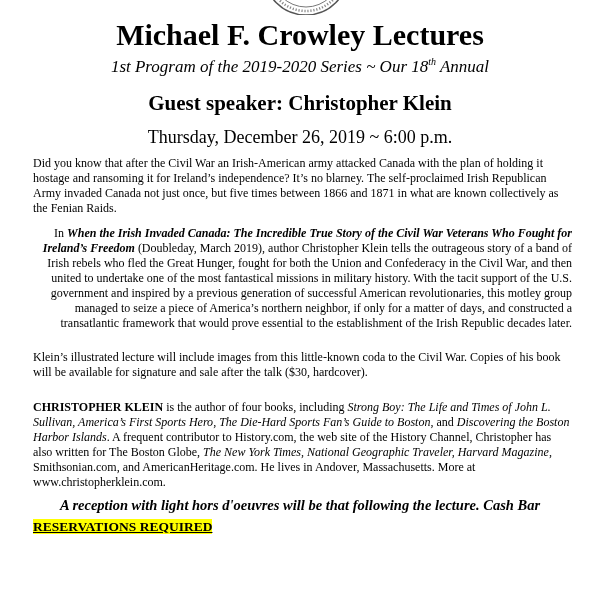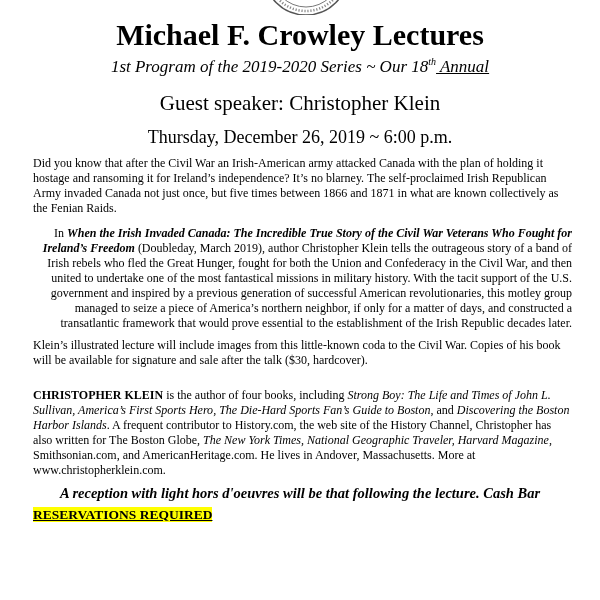--- a/index.html
+++ b/index.html
@@ -21,37 +21,37 @@
     text-align:center; font-style:italic;
     font-size:17px; line-height:20px; margin-top:1px;
   }
   .subtitle sup { font-size:10px; }
 
   .lecture-title {
     text-align:center; font-weight:bold; font-style:italic;
     font-size:25px; line-height:29px; margin-top:14px;
   }
   .speaker {
-    text-align:center; font-weight:normal;
+    text-align:center; font-weight:bold;
     font-size:21px; line-height:24px; margin-top:12px;
   }
   .datetime {
     text-align:center; font-size:18px; line-height:22px; margin-top:11px;
   }
   .venue {
     text-align:center; font-size:16.5px; line-height:20px;
   }
 
   .bodytext {
     font-size:12px; line-height:15px;
     margin-left:33px; margin-right:28px;
   }
   .p1 { margin-top:8px; }
   .p2 { margin-top:10px;text-align:right; }
-  .p3 { margin-top:7px; }
+  .p3 { margin-top:19px; }
   .bio { margin-top:20px; }
 
   .reception {
     text-align:center; font-weight:bold; font-style:italic;
     font-size:14.5px; line-height:17px; margin-top:7px;
   }
   .reservations-row { margin-left:33px; margin-top:3px; }
   .reservations {
     display:inline; font-weight:bold; font-size:13.5px; line-height:16px;
     text-decoration:underline;
@@ -65,21 +65,21 @@
   <div class="seal-wrap">
     <svg width="600" height="15" viewBox="0 0 600 15">
       <circle cx="306" cy="-27" r="42" fill="none" stroke="#555555" stroke-width="1.5"></circle>
       <circle cx="306" cy="-27" r="34" fill="none" stroke="#777777" stroke-width="1"></circle>
       <circle cx="306" cy="-27" r="38" fill="none" stroke="#888888" stroke-width="2.5" stroke-dasharray="1.2,1.8"></circle>
     </svg>
   </div>
 
   <div class="title">Michael F. Crowley Lectures</div>
 
-  <div class="subtitle"><span style="font-style: italic;">1st Program of the 2019-2020 Series ~ Our 18</span><sup style="font-style: italic;">th</sup><span style="font-style: italic; text-decoration: underline;"> Annual</span></div>
+  <div class="subtitle"><span style="font-style: italic;">1st Program of the 2019-2020 Series ~ Our 18</span><sup style="font-style: italic;">th</sup><span style="font-style: italic;"> Annual</span></div>
 
   <div class="lecture-title">
   </div>
 
   <div class="speaker">Guest speaker: Christopher Klein</div>
 
   <div class="datetime">Thursday, December 26, 2019 ~ 6:00 p.m.</div>
 
 
   <div class="bodytext p1">Did you know that after the Civil War an Irish-American army attacked Canada with the plan of holding it hostage and ransoming it for Ireland’s independence? It’s no blarney. The self-proclaimed Irish Republican Army invaded Canada not just once, but five times between 1866 and 1871 in what are known collectively as the Fenian Raids.</div>

